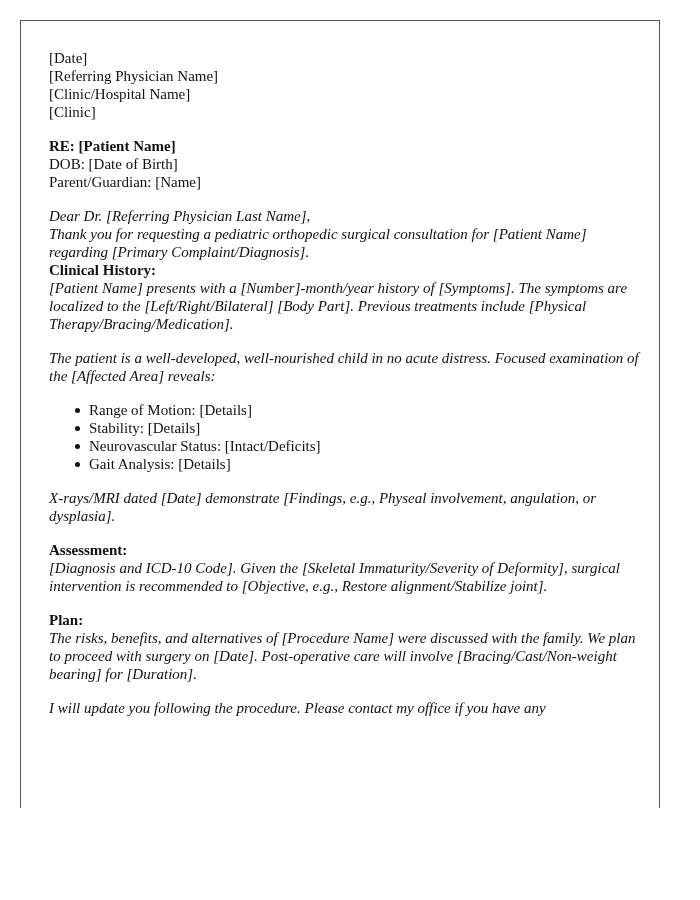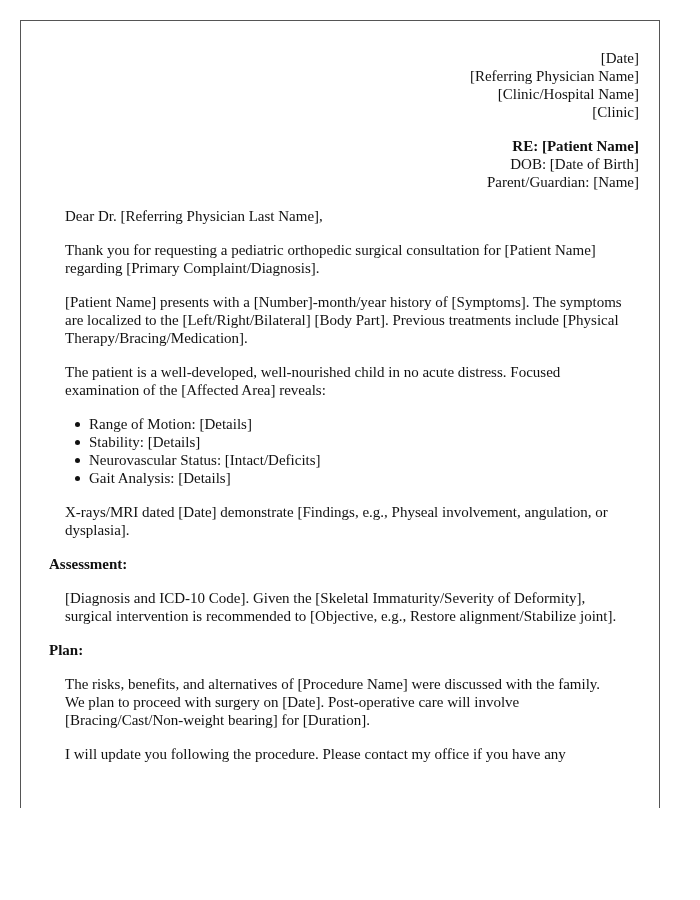--- a/index.html
+++ b/index.html
@@ -34,28 +34,28 @@
       width: 590px;
       font-size: 15px;
       line-height: 18px;
     }
     .block {
       margin: 0 0 16px 0;
     }
     .line {
       display: block;
       white-space: nowrap;
-      text-align: right;
     }
     .bold {
       font-weight: bold;
     }
     .para {
-      margin: 16px;
+      margin: 0;
       white-space: normal;
+      font-style: italic;
     }
     ul.bullets {
       margin: 16px 0 16px 0;
       padding-left: 40px;
       list-style: none;
     }
     ul.bullets li {
       position: relative;
       padding-left: 0;
       line-height: 18px;
@@ -92,20 +92,21 @@
       <span class="line bold">RE: [Patient Name]</span>
       <span class="line">DOB: [Date of Birth]</span>
       <span class="line">Parent/Guardian: [Name]</span>
     </div>
 
     <p class="block para">Dear Dr. [Referring Physician Last Name],</p>
 
     <p class="block para">Thank you for requesting a pediatric orthopedic surgical consultation for [Patient Name] regarding [Primary Complaint/Diagnosis].</p>
 
     <div class="block">
+      <span class="section-title">Clinical History:</span>
       <p class="para">[Patient Name] presents with a [Number]-month/year history of [Symptoms]. The symptoms are localized to the [Left/Right/Bilateral] [Body Part]. Previous treatments include [Physical Therapy/Bracing/Medication].</p>
     </div>
 
     <div class="block" style="margin-bottom:0">
       <p class="para">The patient is a well-developed, well-nourished child in no acute distress. Focused examination of the [Affected Area] reveals:</p>
       <ul class="bullets">
         <li>Range of Motion: [Details]</li>
         <li>Stability: [Details]</li>
         <li>Neurovascular Status: [Intact/Deficits]</li>
         <li>Gait Analysis: [Details]</li>

